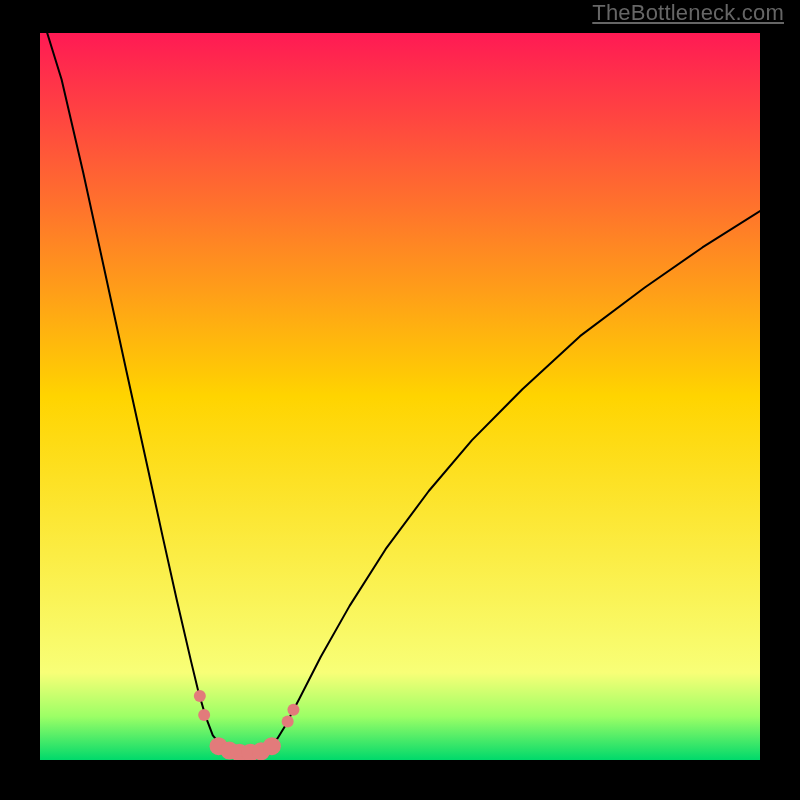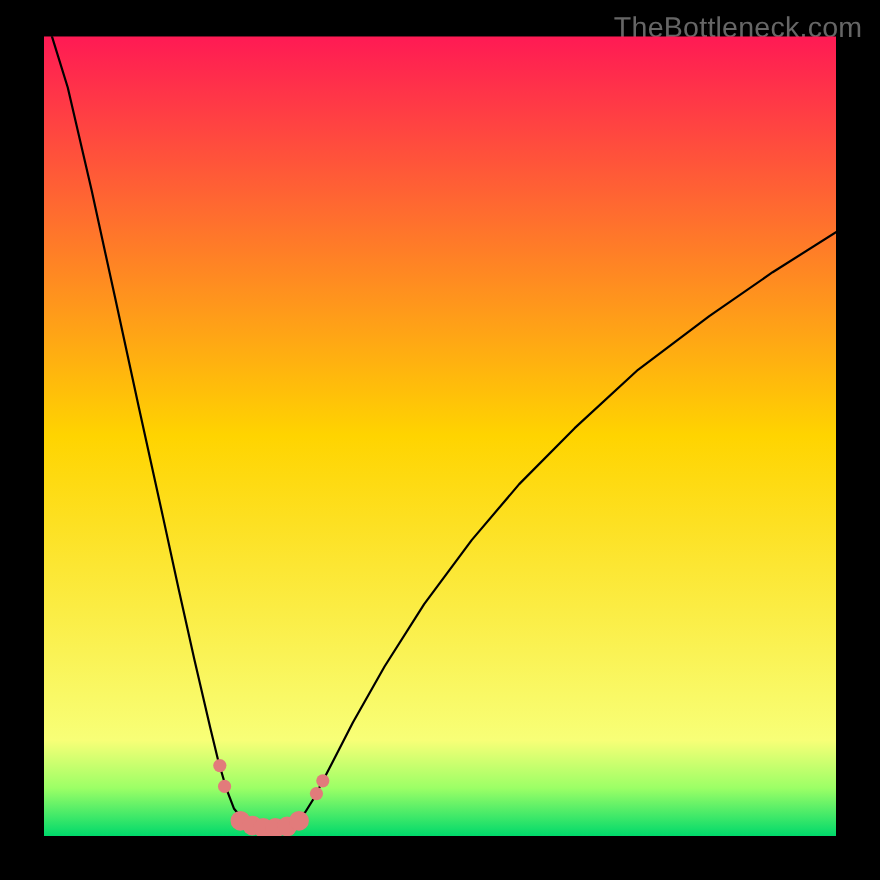--- a/index.html
+++ b/index.html
@@ -12,26 +12,27 @@
     font-family: Arial, Helvetica, sans-serif;
   }
   .frame {
     position: relative;
     width: 800px;
     height: 800px;
     background: #000;
   }
   .watermark {
     position: absolute;
-    top: 10px;
+    top: 0;
     right: 16px;
     color: #666;
-    font-size: 26px;
+    font-size: 22px;
     font-weight: 500;
     letter-spacing: 0.2px;
+    text-decoration: underline;
   }
   .plot-area {
     position: absolute;
     left: 40px;
     top: 33px;
     width: 720px;
     height: 727px;
   }
   svg {
     display: block;

